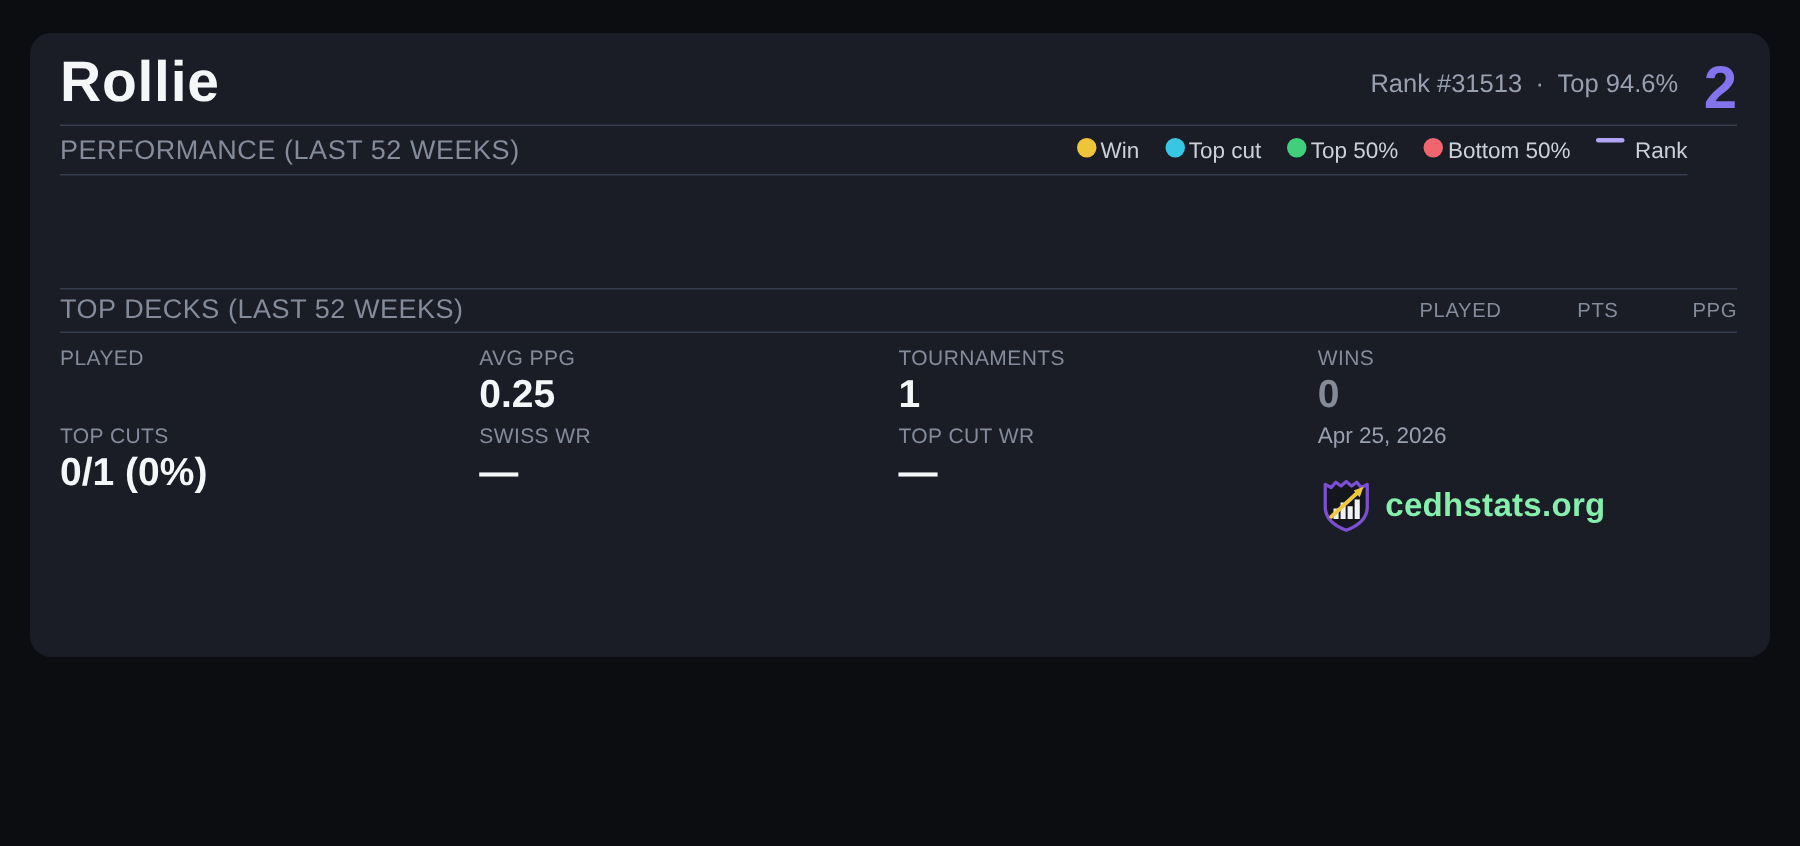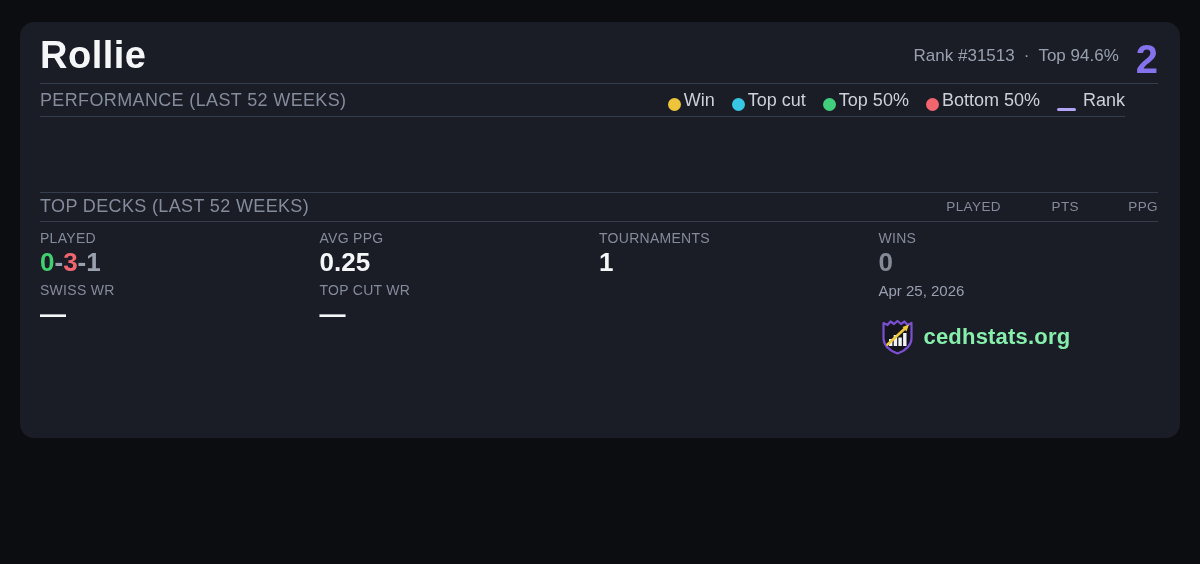--- a/index.html
+++ b/index.html
@@ -41,22 +41,22 @@
   .perf-header {
     height:33px; flex:0 0 33px;
     margin-right:33px;
     display:flex; align-items:center; justify-content:space-between;
     border-bottom:1px solid var(--divider, #363d4e);
   }
   .section-label {
     font-size:18px; color: var(--label-gray, #848b9b); letter-spacing:0.02em;
   }
   .legend { display:flex; align-items:center; gap:17px; }
-  .legend-item { display:flex; align-items:flex-end; gap:3px;
-    font-size:18px; color: var(--legend-text, #ccd0d8); }
+  .legend-item { display:flex; align-items:flex-start; gap:3px;
+    font-size:15px; color: var(--legend-text, #ccd0d8); }
   .dot { width:13px; height:13px; border-radius:50%; display:inline-block; }
   .dot-win    { background: var(--win-yellow, #eec53a); }
   .dot-topcut { background: var(--topcut-cyan, #38c6e5); }
   .dot-top50  { background: var(--top50-green, #41cf7c); }
   .dot-bot50  { background: var(--bottom50-red, #f1666e); }
   .trend-line { width:19px; height:3px; border-radius:2px;
     background: var(--trend-purple, #b3a5f6); margin-right:4px; }
   
   .chart-area { flex:1 1 auto; }
   
@@ -156,38 +156,41 @@
       <span>PLAYED</span>
       <span>PTS</span>
       <span>PPG</span>
     </div>
   </div>
 
   <div class="stats-grid">
 
     <div class="stat-cell">
       <div class="stat-label">PLAYED</div>
-      <div class="stat-value"><span class="rec-g">0</span><span class="rec-m">-</span><span class="rec-r">3</span><span class="rec-m">-</span><span class="rec-m">1</span></div>
     </div>
 
     <div class="stat-cell">
       <div class="stat-label">AVG PPG</div>
       <div class="stat-value">0.25</div>
     </div>
 
     <div class="stat-cell">
       <div class="stat-label">TOURNAMENTS</div>
       <div class="stat-value">1</div>
     </div>
 
     <div class="stat-cell">
       <div class="stat-label">WINS</div>
       <div class="stat-value muted-val">0</div>
     </div>
 
+    <div class="stat-cell">
+      <div class="stat-label">TOP CUTS</div>
+      <div class="stat-value">0/1 (0%)</div>
+    </div>
 
     <div class="stat-cell">
       <div class="stat-label">SWISS WR</div>
       <div class="stat-value">—</div>
     </div>
 
     <div class="stat-cell">
       <div class="stat-label">TOP CUT WR</div>
       <div class="stat-value">—</div>
     </div>

